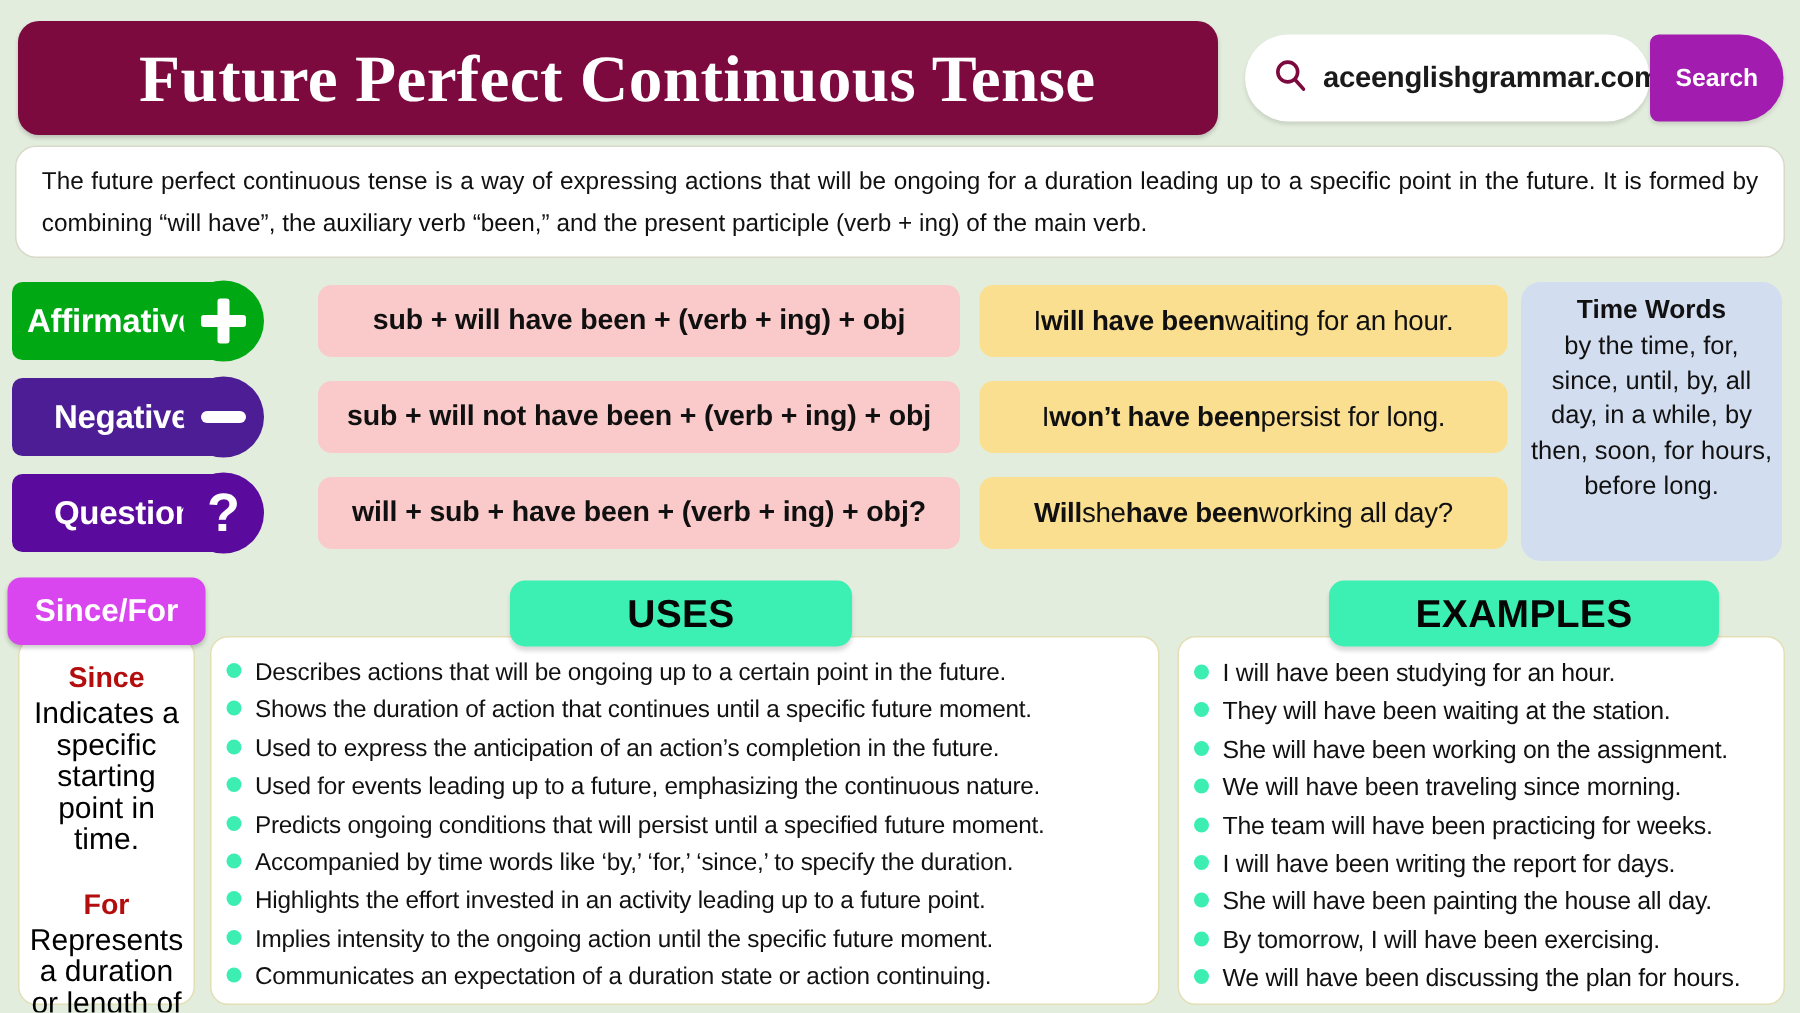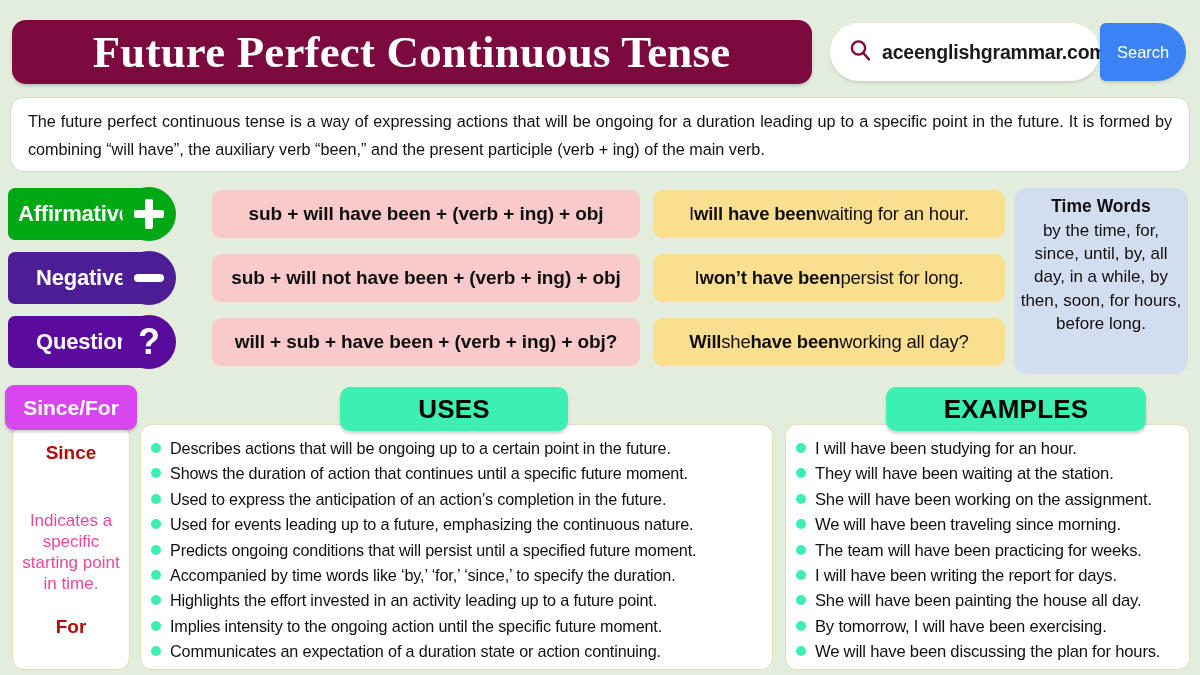--- a/index.html
+++ b/index.html
@@ -12,21 +12,21 @@
   .page { position: relative; width: 1200px; height: 675px; background: #e3eddd; }
 
   
   .header-row {
     position: absolute; left: 0; top: 0; width: 1200px; height: 92px;
     display: flex; align-items: center; padding: 12px 10px 0 12px;
   }
   .title-bar {
     background: #7c0a3f; color: #ffffff;
     border-radius: 14px;
-    height: 64px; width: 800px;
+    height: 76px; width: 800px;
     display: flex; align-items: center; justify-content: center;
     box-shadow: 0 2px 3px rgba(0,0,0,.18);
   }
   .title-bar .title-text {
     font-family: "Liberation Serif", serif;
     font-weight: bold; font-size: 44px; letter-spacing: .2px;
     white-space: nowrap; transform: scaleX(1.02);
   }
   .search-wrap { display: flex; align-items: center; margin-left: 18px; height: 60px; }
   .search-field {
@@ -35,26 +35,26 @@
     display: flex; align-items: center; gap: 10px;
     padding: 0 16px 0 18px;
     box-shadow: 0 2px 3px rgba(0,0,0,.12);
   }
   .search-icon { flex: none; display: block; }
   .search-value {
     font-size: 19.5px; font-weight: bold; color: #1a1a1a;
     letter-spacing: -.2px; white-space: nowrap;
   }
   .search-button {
-    background: #3b82f6; color: #ffffff;
+    background: #a21caf; color: #ffffff;
     height: 58px; padding: 0 17px;
     border: none; cursor: pointer;
     border-radius: 6px 30px 30px 6px;
     margin-left: 0;
-    font-size: 16.5px; font-weight: normal;
+    font-size: 16.5px; font-weight: bold;
     display: flex; align-items: center;
     font-family: "Liberation Sans", sans-serif;
     box-shadow: 0 2px 3px rgba(0,0,0,.12);
   }
 
   
   .desc-card {
     position: absolute; left: 10px; top: 97px; width: 1180px; height: 75px;
     background: #ffffff; border: 1px solid #d9d9c9; border-radius: 14px;
     padding: 9px 14px 0 14px;
@@ -133,21 +133,21 @@
     display: flex; align-items: center; justify-content: center;
     color: #ffffff; font-size: 21px; font-weight: bold;
     box-shadow: 0 2px 3px rgba(0,0,0,.2); z-index: 3;
   }
   .sincefor-card {
     position: absolute; left: 12px; top: 425px; width: 118px; height: 245px;
     background: #ffffff; border: 1px solid #e3dfb4; border-radius: 12px;
     padding: 14px 6px 0 6px; text-align: center;
   }
   .sf-head { color: #b30d0d; font-size: 19px; font-weight: bold; line-height: 26px; }
-  .sf-text { color: #ec4899; font-size: 17px; line-height: 21px; margin-top: 44px; }
+  .sf-text { color: #000000; font-size: 20px; line-height: 21px; }
   .sf-gap { height: 20px; }
 
   
   .uses-tab {
     position: absolute; left: 340px; top: 387px; width: 228px; height: 44px;
     background: #3cf0b4; border-radius: 10px;
     display: flex; align-items: center; justify-content: center;
     font-size: 26px; font-weight: bold; color: #060606; letter-spacing: .2px;
     box-shadow: 0 3px 3px rgba(0,0,0,.15); z-index: 3;
   }

